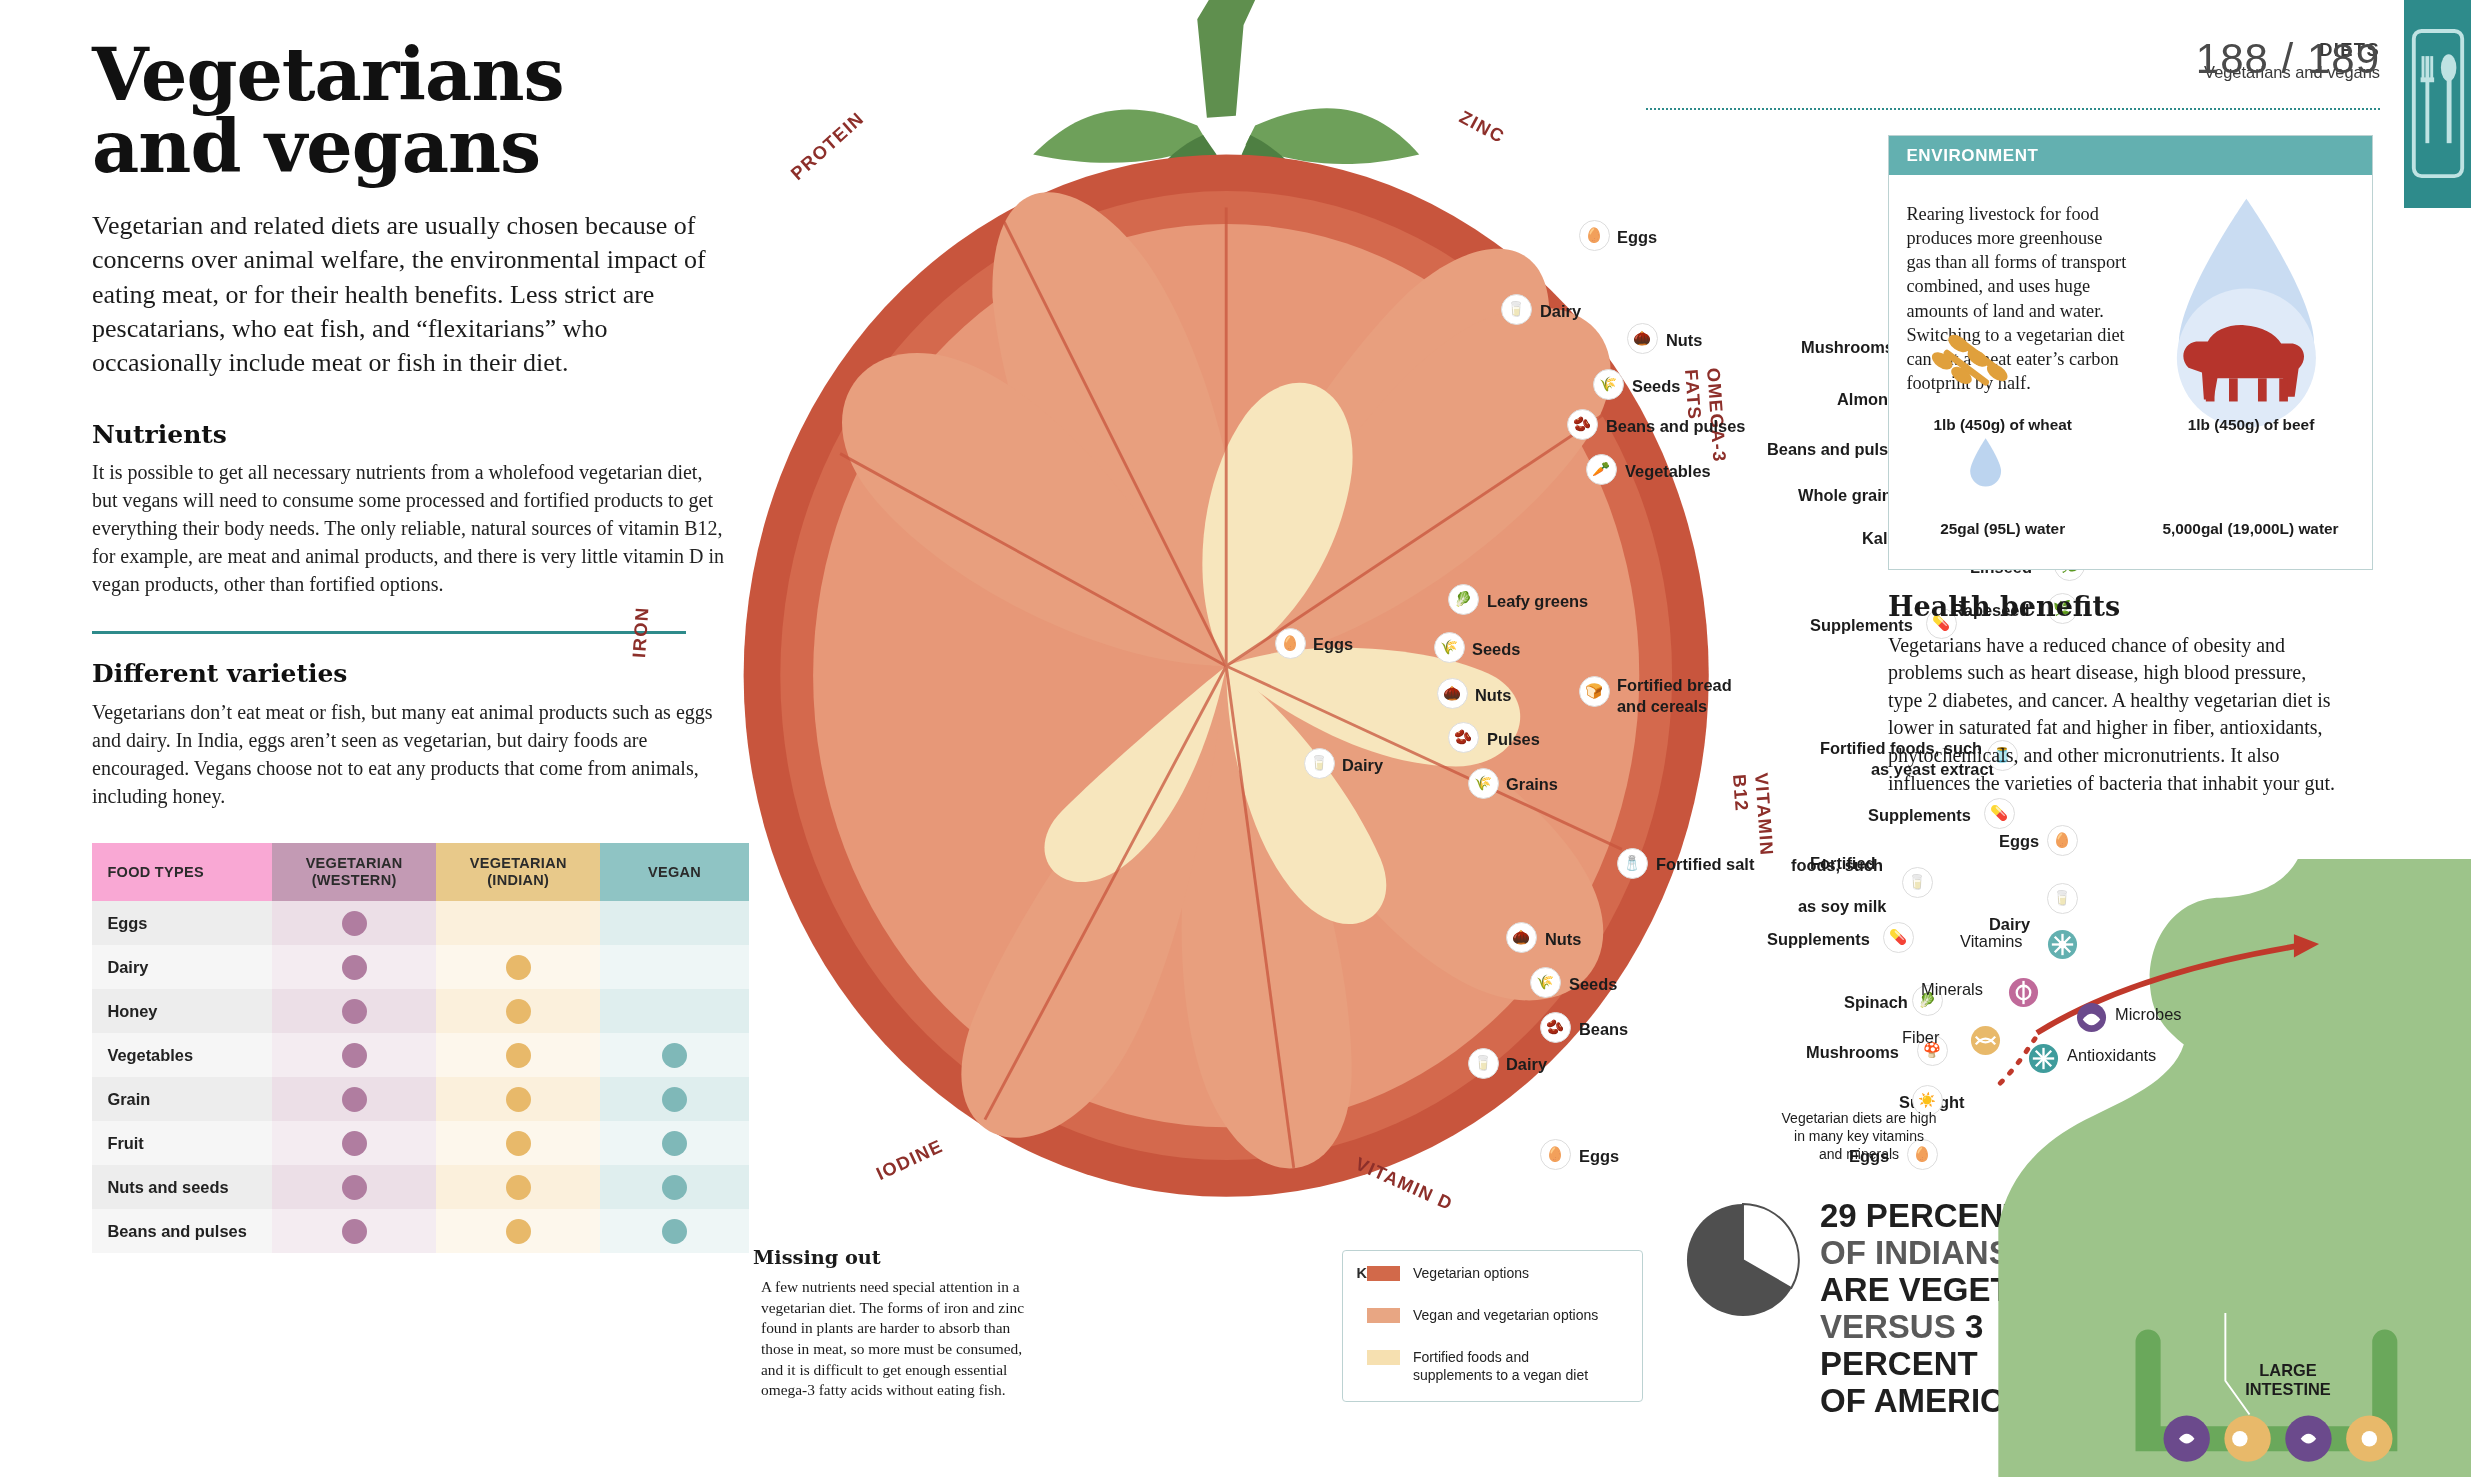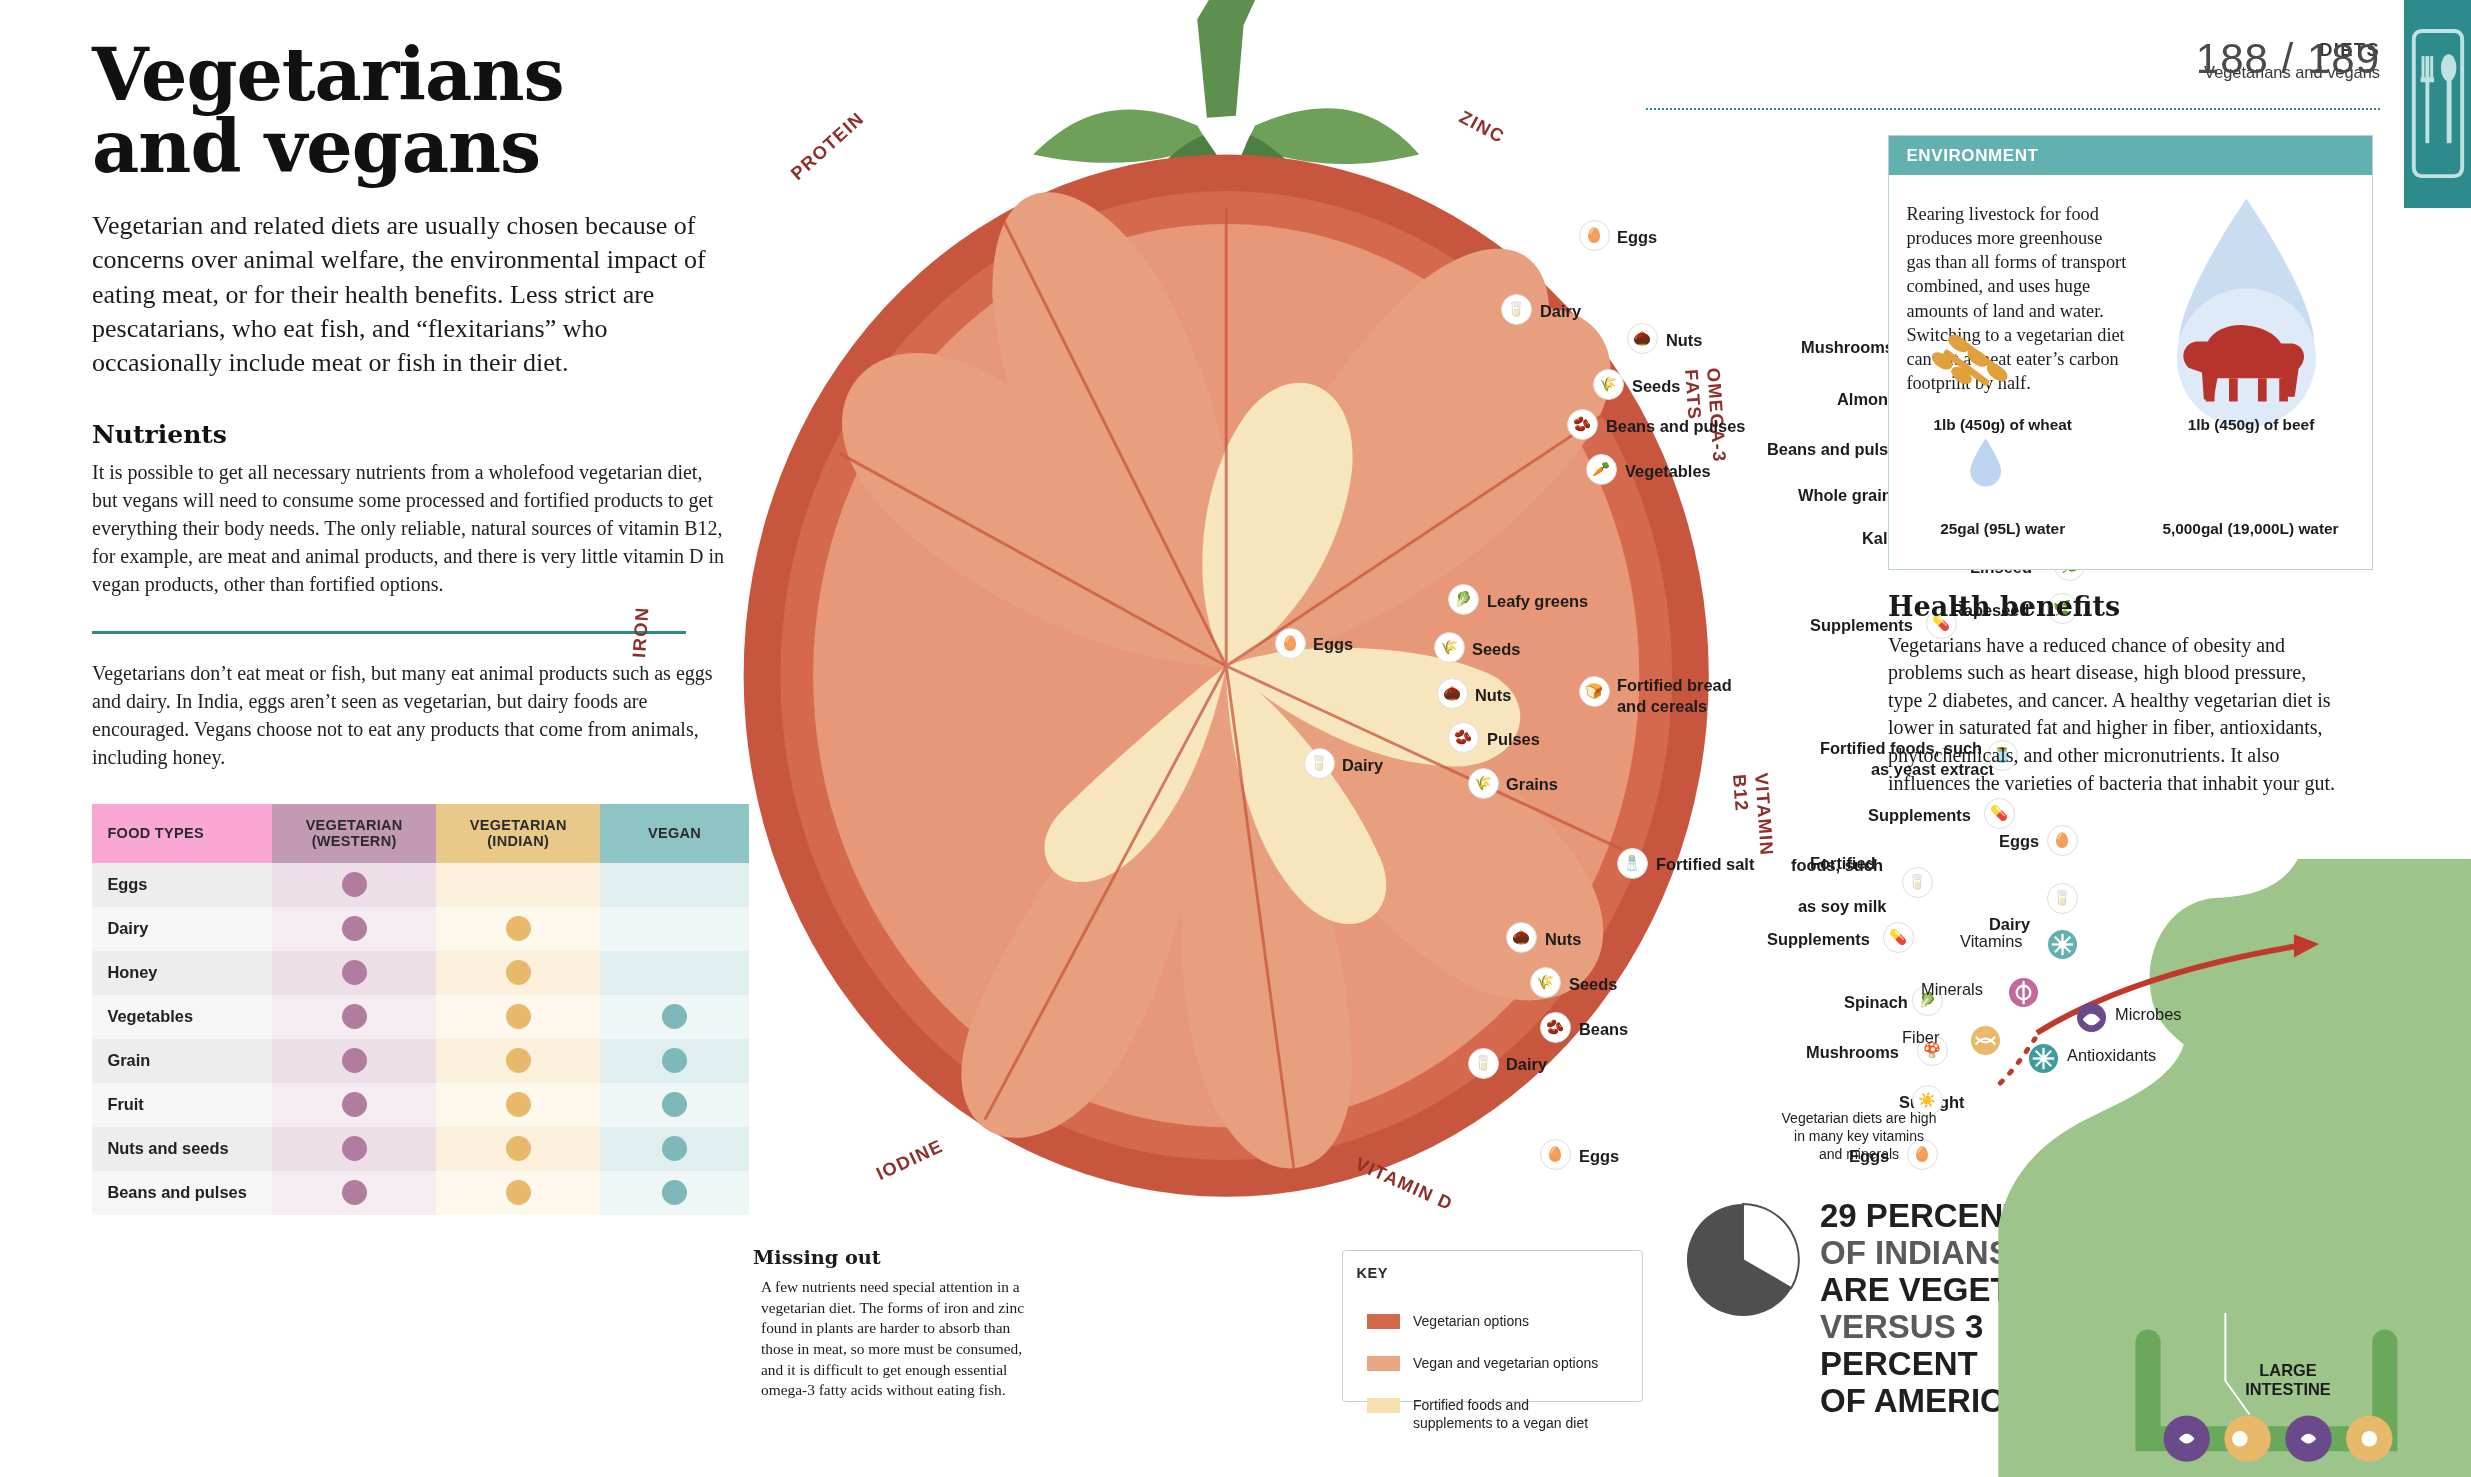--- a/index.html
+++ b/index.html
@@ -87,21 +87,21 @@
     justify-content:center;font-size:14.5px;
   }
 
   
   .keybox{
     position:absolute;left:1342px;top:1250px;width:299px;height:150px;
     border:1px solid #bcd2d2;border-radius:3.9px;background:#fff;
     font-family:"Liberation Sans",sans-serif;
   }
   .keybox .kw{position:absolute;left:13.5px;top:13.5px;font-weight:bold;font-size:14.5px;color:#2b2b2b;letter-spacing:0.5px;}
-  .keyrow{position:absolute;left:70px;font-size:14px;color:#222;line-height:1.25;width:217px;margin-top:48px;}
+  .keyrow{position:absolute;left:70px;font-size:14px;color:#222;line-height:1.25;width:217px;}
   .swatch{position:absolute;left:-46px;top:1px;width:33px;height:15.4px;}
 
   
   .pct{position:absolute;left:1685px;top:1202px;width:309px;font-family:"Liberation Sans",sans-serif;}
   .pct .big{font-size:33px;font-weight:bold;color:#5a5a5a;line-height:1.12;}
   .pct .big b{color:#1f1f1f;}
 
   
   .hdr{position:absolute;right:92px;top:39px;width:734px;text-align:right;}
   .hdr .diets{font-family:"Liberation Sans",sans-serif;font-weight:bold;font-size:18.3px;letter-spacing:1.4px;color:#3a3a3a;}
@@ -166,20 +166,21 @@
     <h1 class="title">
       <span>Vegetarians</span><br>
       <span>and vegans</span>
     </h1>
     <p class="intro">Vegetarian and related diets are usually chosen because of concerns over animal welfare, the environmental impact of eating meat, or for their health benefits. Less strict are pescatarians, who eat fish, and “flexitarians” who occasionally include meat or fish in their diet.</p>
 
     <h2 class="sub">Nutrients</h2>
     <p class="body-text">It is possible to get all necessary nutrients from a wholefood vegetarian diet, but vegans will need to consume some processed and fortified products to get everything their body needs. The only reliable, natural sources of vitamin B12, for example, are meat and animal products, and there is very little vitamin D in vegan products, other than fortified options.</p>
     <div class="rule"></div>
 
+    <h2 class="sub">Different varieties</h2>
     <p class="body-text">Vegetarians don’t eat meat or fish, but many eat animal products such as eggs and dairy. In India, eggs aren’t seen as vegetarian, but dairy foods are encouraged. Vegans choose not to eat any products that come from animals, including honey.</p>
 
     <table class="foods">
       <thead>
         <tr>
           <th class="c0">FOOD TYPES</th>
           <th class="c1">
             <span>VEGETARIAN</span><br>
             <span>(WESTERN)</span>
           </th>

